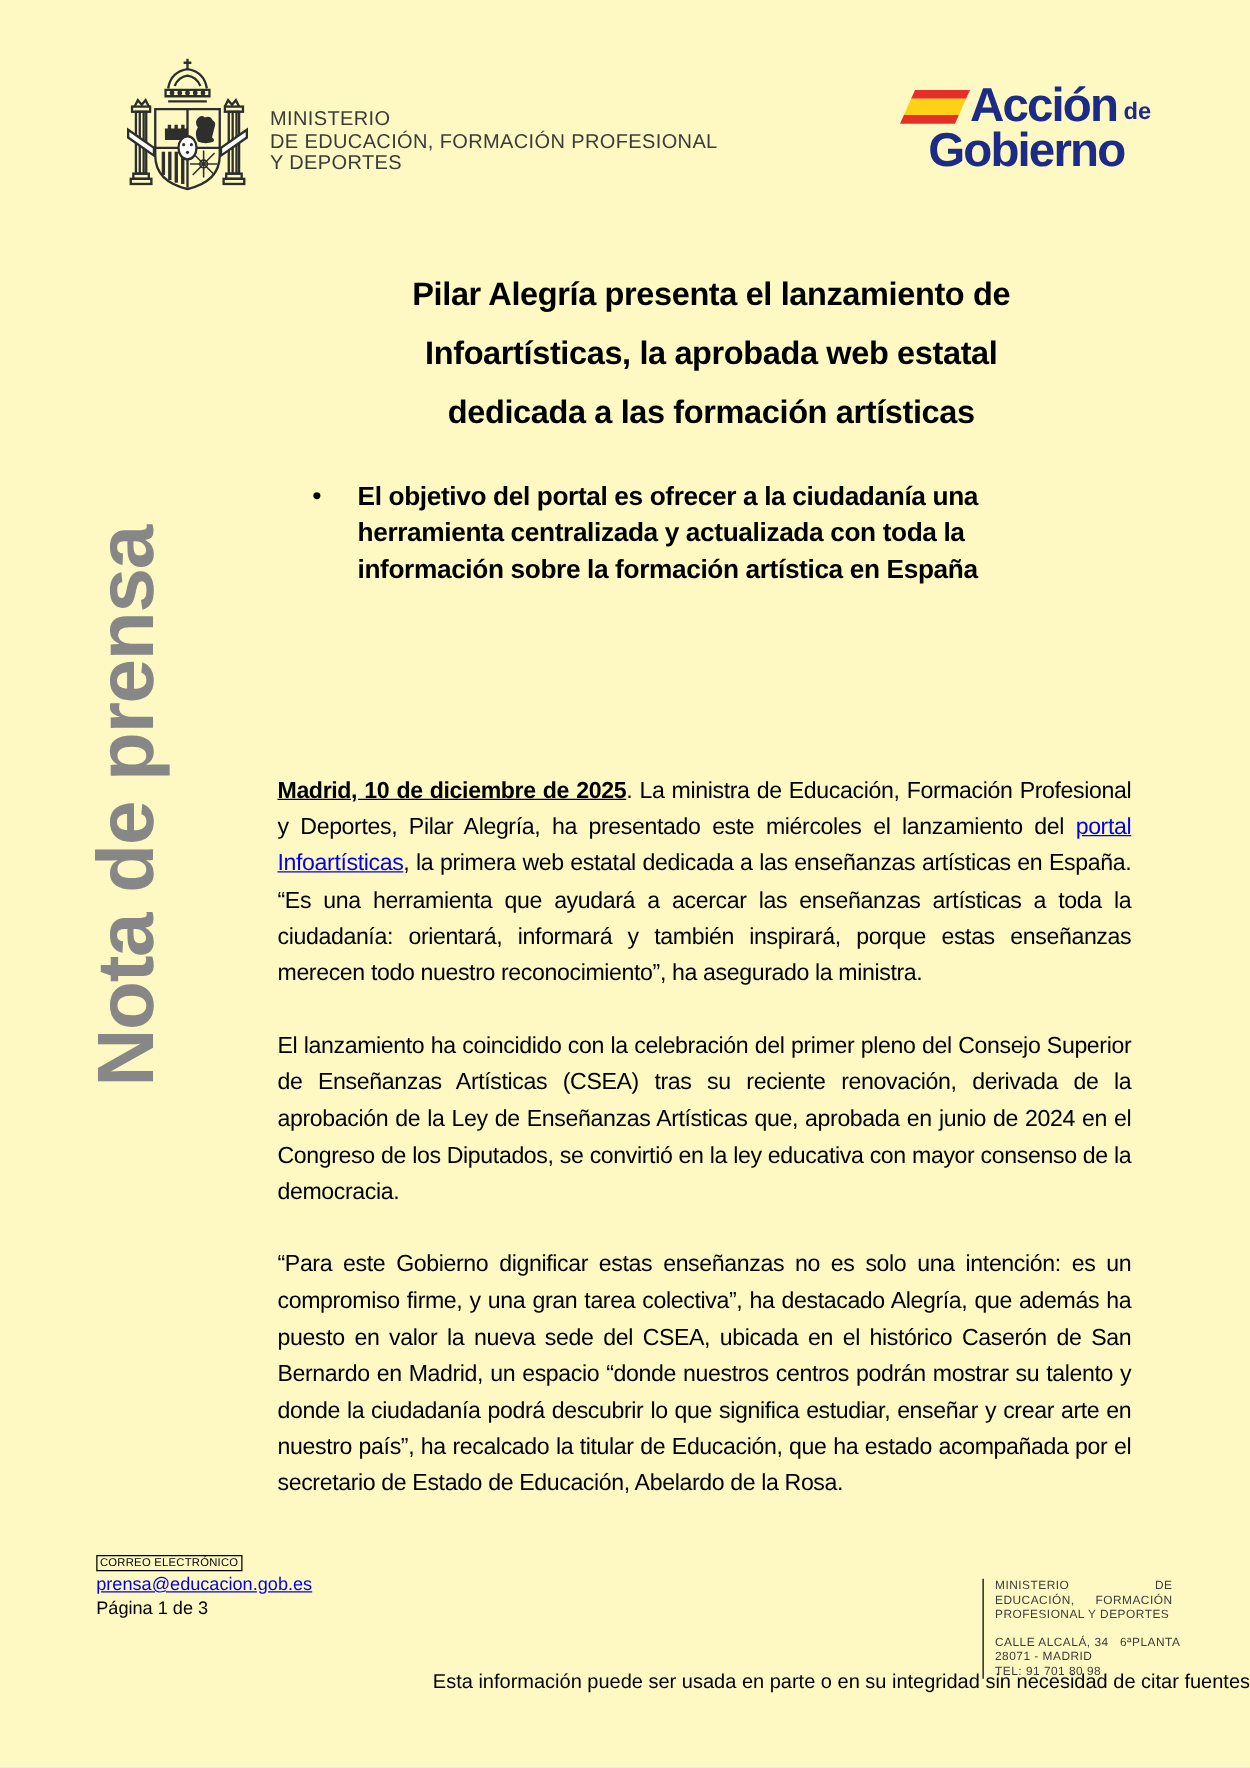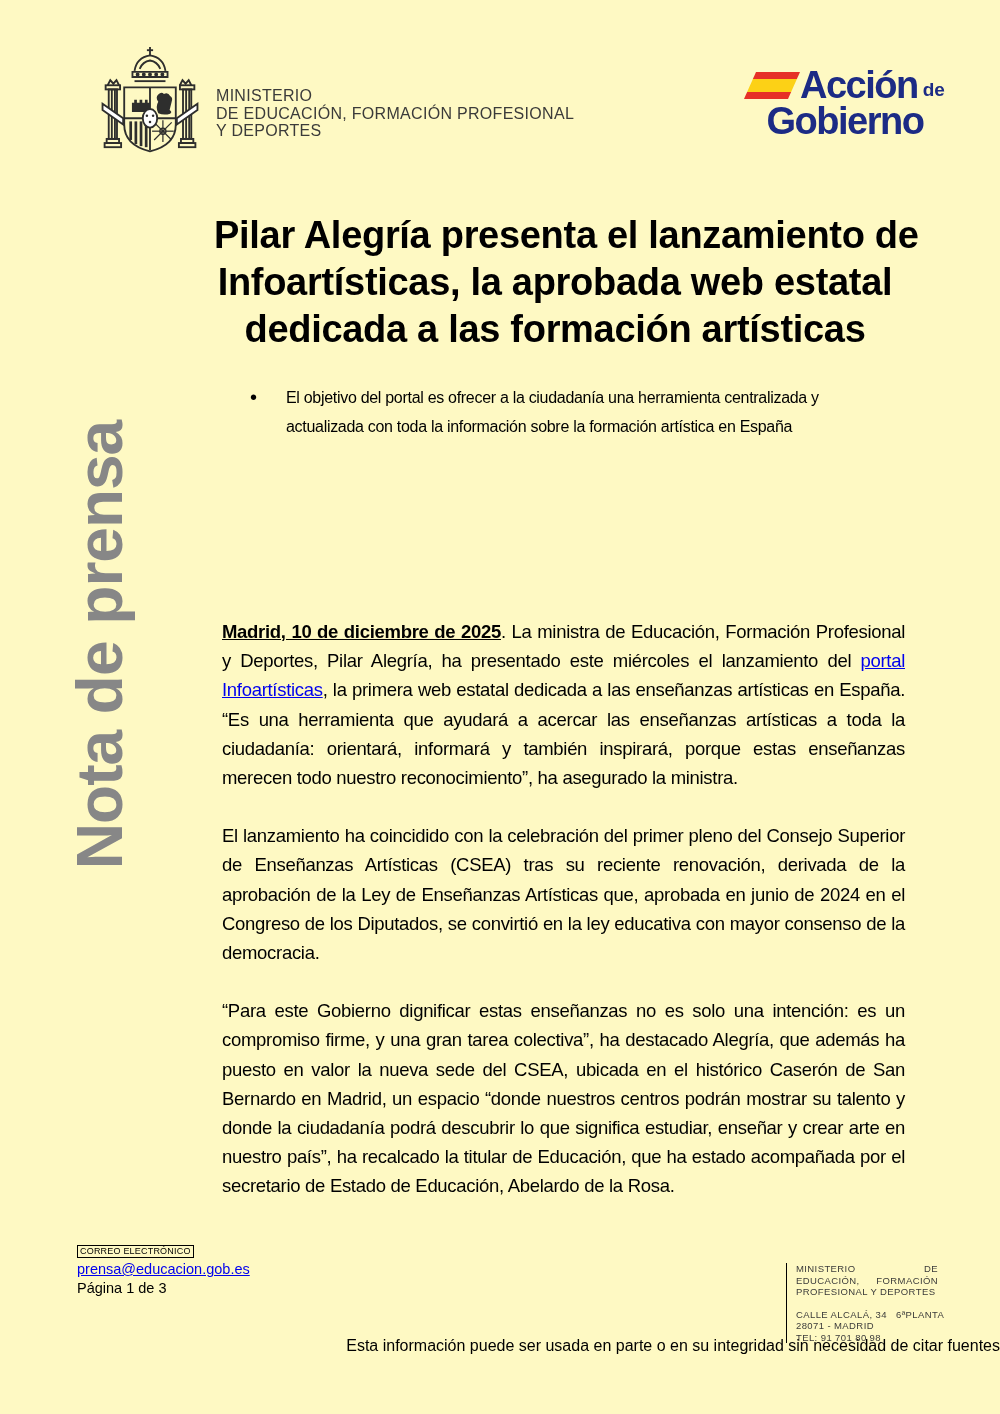--- a/index.html
+++ b/index.html
@@ -10,21 +10,21 @@
   }
 
   
   .crest { position:absolute; left:93px; top:44px; width:114px; height:130px; }
   .ministry-name {
     position:absolute; left:216px; top:87px;
     font-size:16px; line-height:17.5px; letter-spacing:.3px; color:#3b3b3a;
   }
   .ministry-name div { white-space:nowrap; }
 
-  .accion { position:absolute; left:740px; top:66px; width:210px; color:#1c2b85; font-weight:bold; }
+  .accion { position:absolute; left:716px; top:66px; width:210px; color:#1c2b85; font-weight:bold; }
   .accion-row1 { display:flex; align-items:flex-end; }
   .flag {
     width:44px; height:27px; transform:skewX(-24deg); margin:6px 6px 4px 10px;
     display:flex; flex-direction:column; flex:0 0 auto;
   }
   .flag .r { height:7px; background:#e63027; }
   .flag .y { flex:1; background:#fcd116; }
   .accion-main { font-size:38px; letter-spacing:-1.5px; line-height:36px; }
   .accion-de { font-size:19px; margin-left:5px; line-height:26px; }
   .accion-row2 { font-size:38px; letter-spacing:-1.5px; line-height:34px; text-align:center; margin-top:1px; }
@@ -32,30 +32,30 @@
   
   .nota-band {
     position:absolute; left:-139px; top:606px; width:478px; height:78px;
     transform:rotate(-90deg);
     font-size:64px; font-weight:bold; color:#878787;
     white-space:nowrap; text-align:center; line-height:78px; letter-spacing:-1px;
   }
 
   
   .doc-title {
-    position:absolute; left:214px; top:212px; width:682px;
-    font-size:38px; font-weight:bold; line-height:47px; text-align:center;
+    position:absolute; left:228px; top:212px; width:682px;
+    font-size:26px; font-weight:bold; line-height:47px; text-align:center;
     letter-spacing:-.3px;
   }
   .doc-title div { white-space:nowrap; }
 
   .bullets { position:absolute; left:250px; top:383px; width:632px; }
   .bullet-item {
     position:relative; padding-left:36px; margin-bottom:22px;
-    font-size:16px; font-weight:normal; line-height:29px; letter-spacing:-.3px;
+    font-size:21px; font-weight:bold; line-height:29px; letter-spacing:-.3px;
   }
   .bullet-item::before {
     content:"\2022"; position:absolute; left:0; top:0;
     font-size:20px; line-height:29px;
   }
 
   .paragraphs { position:absolute; left:222px; top:617px; width:683px; }
   .body-par {
     margin:0 0 29px 0; font-size:18.5px; line-height:29.2px;
     text-align:justify; letter-spacing:-.3px;

